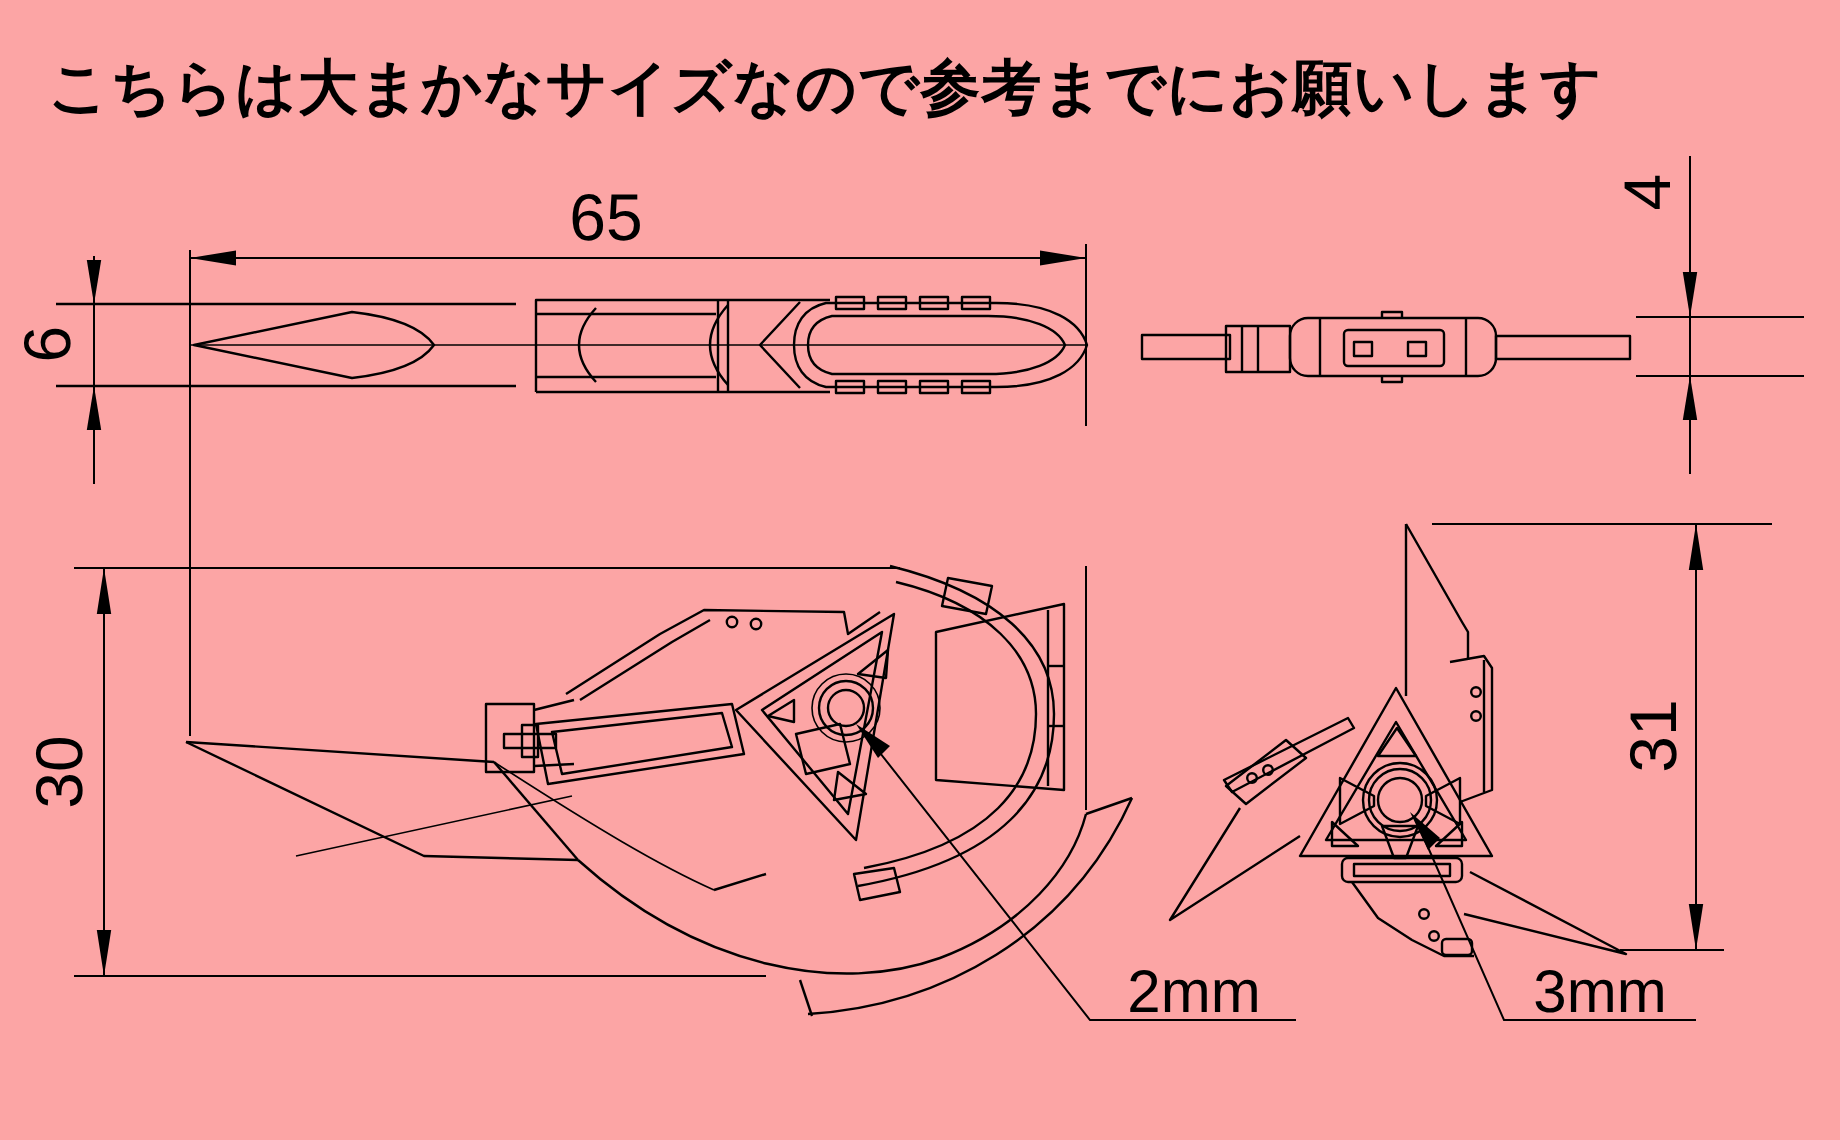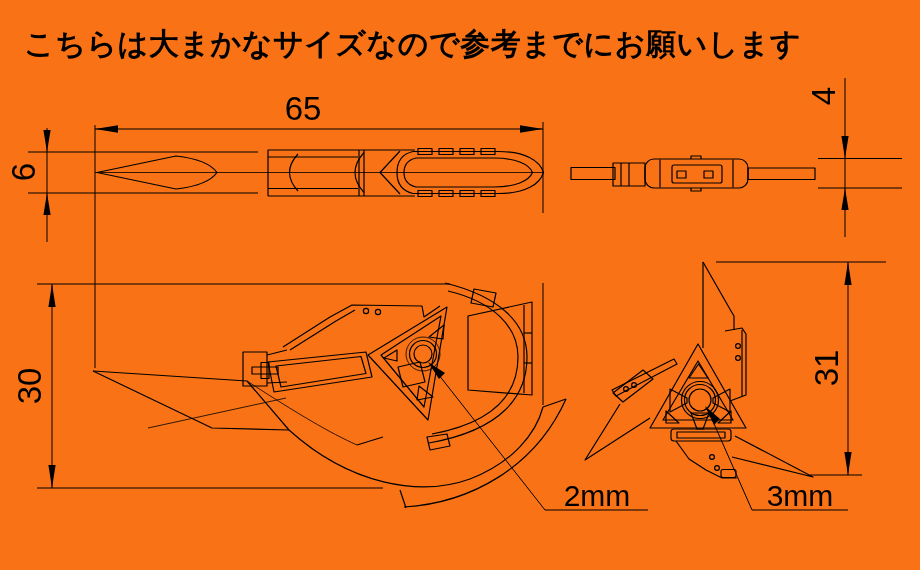--- a/index.html
+++ b/index.html
@@ -1,16 +1,16 @@
 <!DOCTYPE html>
 <html><head>
 <meta charset="utf-8">
 <style>
   html,body{margin:0;padding:0;background:#fff;}
-  #stage{position:relative;width:920px;height:570px;background:#f97316;overflow:hidden;
+  #stage{position:relative;width:920px;height:570px;background:#fca5a5;overflow:hidden;
          font-family:"Liberation Sans",sans-serif;}
   #note-title{position:absolute;left:24px;top:24px;width:800px;
     font-family:"DejaVu Serif","Liberation Serif",serif;
     font-weight:700;font-size:30px;color:#000;letter-spacing:0.5px;white-space:nowrap;}
   svg{position:absolute;left:0;top:0;}
   .ln{fill:none;stroke:#000;stroke-width:1.2;stroke-linejoin:round;stroke-linecap:butt;}
   .thin{fill:none;stroke:#000;stroke-width:0.8;}
   .dim{fill:none;stroke:#000;stroke-width:1;}
   .ah{fill:#000;stroke:none;}
   .dtxt{font-family:"Liberation Sans",sans-serif;font-size:33px;fill:#000;}

